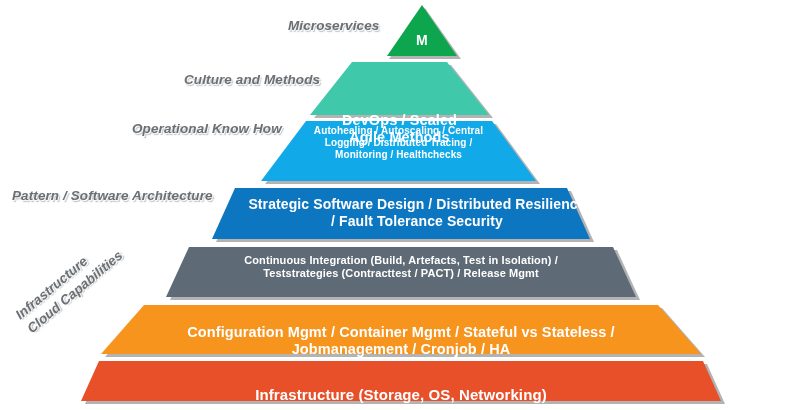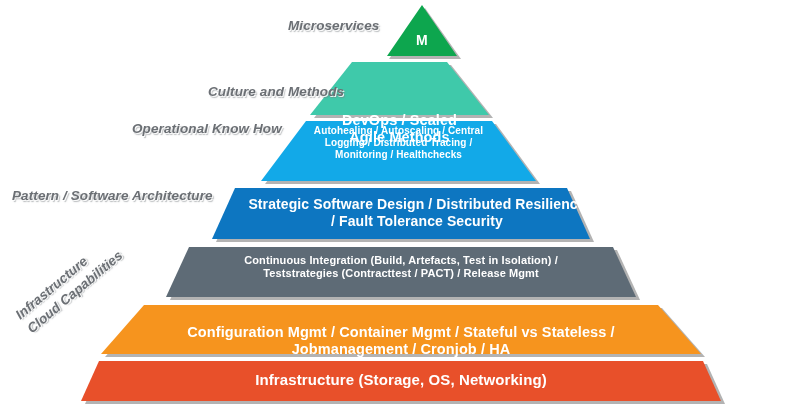--- a/index.html
+++ b/index.html
@@ -71,21 +71,21 @@
 </head>
 <body>
 
 <div id="stage">
 
   <div class="layer">
     <svg width="797" height="410" aria-hidden="true">
       <polygon points="103,364 707,364 725,404 85,404" fill="#b3b3b3"></polygon>
       <polygon points="99,361 703,361 721,401 81,401" fill="#E8502A"></polygon>
     </svg>
-    <div class="layer-text t-l7" style="left:81px; top:371px; width:640px;">Infrastructure (Storage, OS, Networking)</div>
+    <div class="layer-text t-l7" style="left:81px; top:386px; width:640px;">Infrastructure (Storage, OS, Networking)</div>
   </div>
 
   <div class="layer">
     <svg width="797" height="410" aria-hidden="true">
       <polygon points="148,308 662,308 705,357 105,357" fill="#b3b3b3"></polygon>
       <polygon points="144,305 658,305 701,354 101,354" fill="#F6941E"></polygon>
     </svg>
     <div class="layer-text t-l6" style="left:101px; top:312px; width:600px;">Configuration Mgmt / Container Mgmt / Stateful vs Stateless /
 Jobmanagement / Cronjob  / HA</div>
   </div>
@@ -131,21 +131,21 @@
   <div class="layer">
     <svg width="797" height="410" aria-hidden="true">
       <polygon points="425,8 461,59 389,59" fill="#b3b3b3"></polygon>
       <polygon points="422,5 457,56 387,56" fill="#0DA64E"></polygon>
     </svg>
     <div class="layer-text t-apex" style="left:387px; top:32px; width:70px;">M</div>
   </div>
 
   <div class="side-label" style="left:288px; top:18px;">Microservices</div>
 
-  <div class="side-label" style="left:208px; top:72px;margin-top:12px;">Culture and Methods</div>
+  <div class="side-label" style="left:184px; top:72px;">Culture and Methods</div>
 
   <div class="side-label" style="left:132px; top:121px;">Operational Know How</div>
 
   <div class="side-label" style="left:12px; top:188px;">Pattern / Software Architecture</div>
 
 
   <div class="side-label rotated" style="left:12px; top:310px; transform: rotate(-40deg);">Infrastructure
 Cloud Capabilities</div>
 
 </div>

